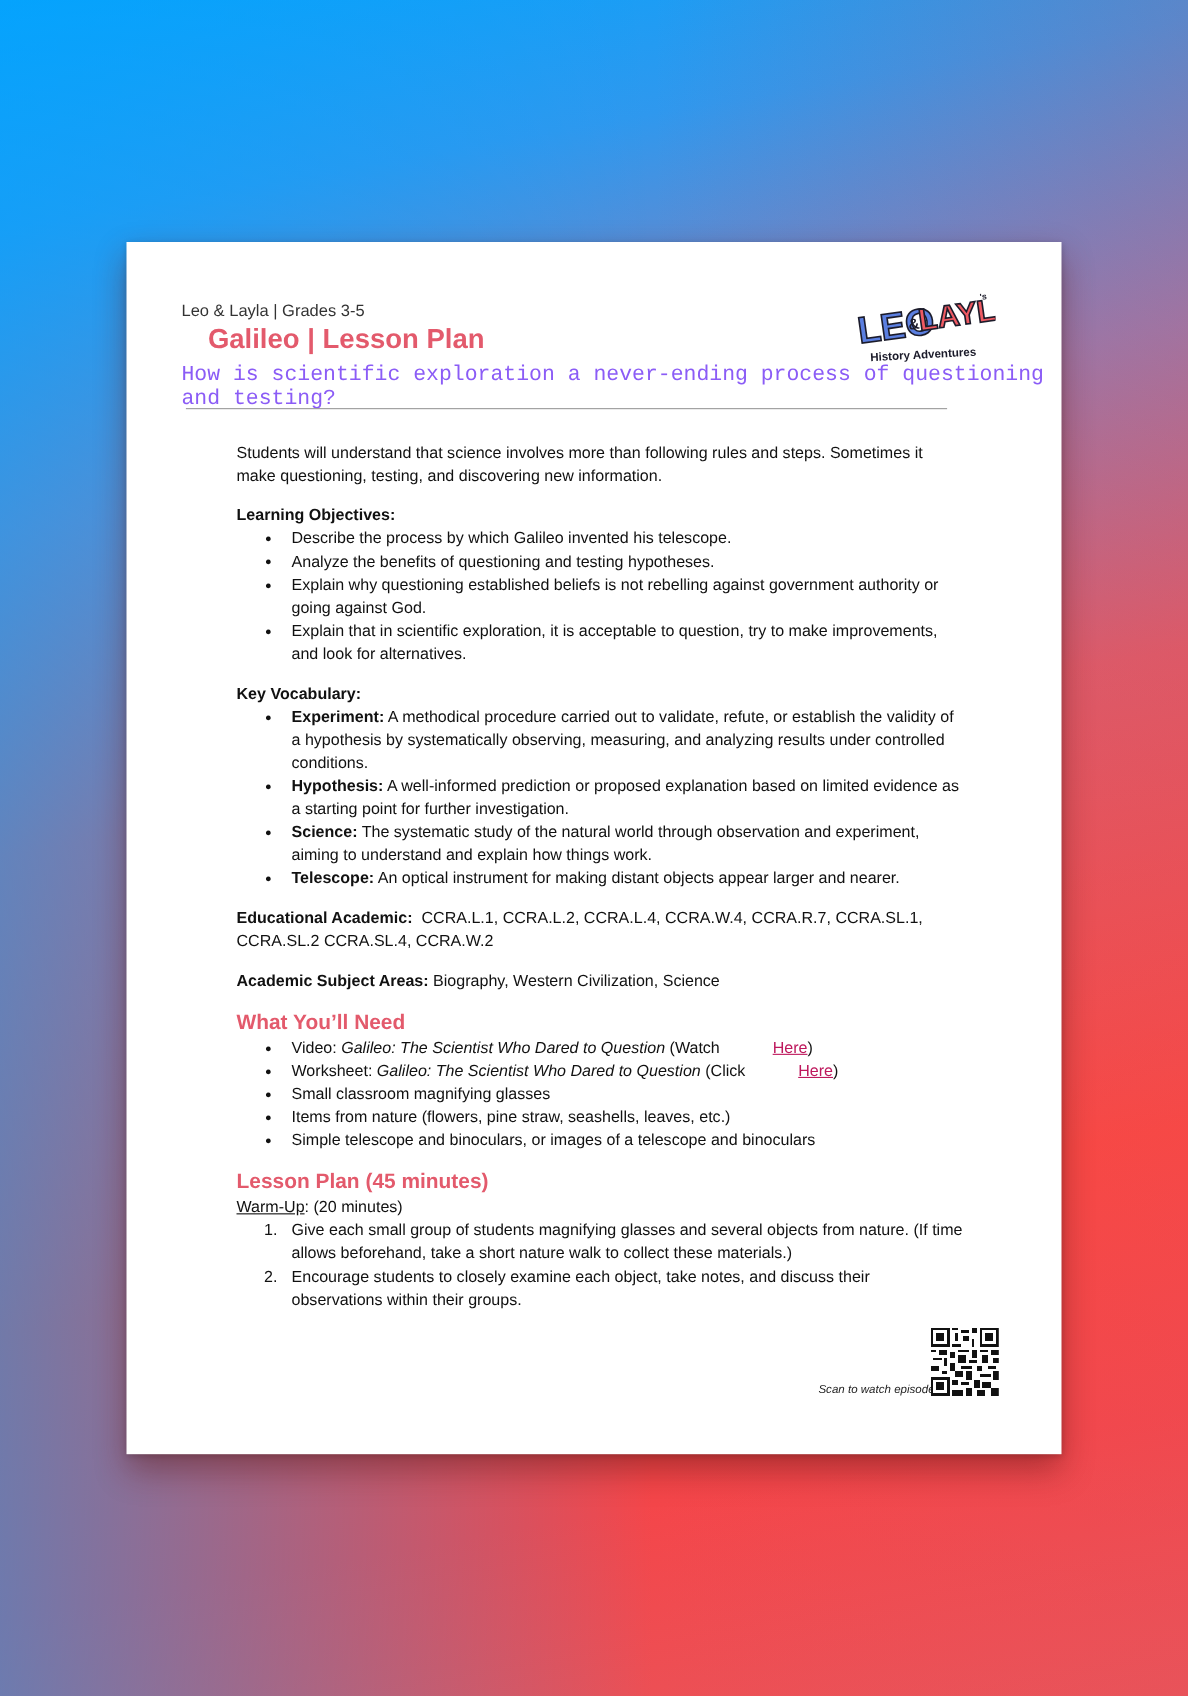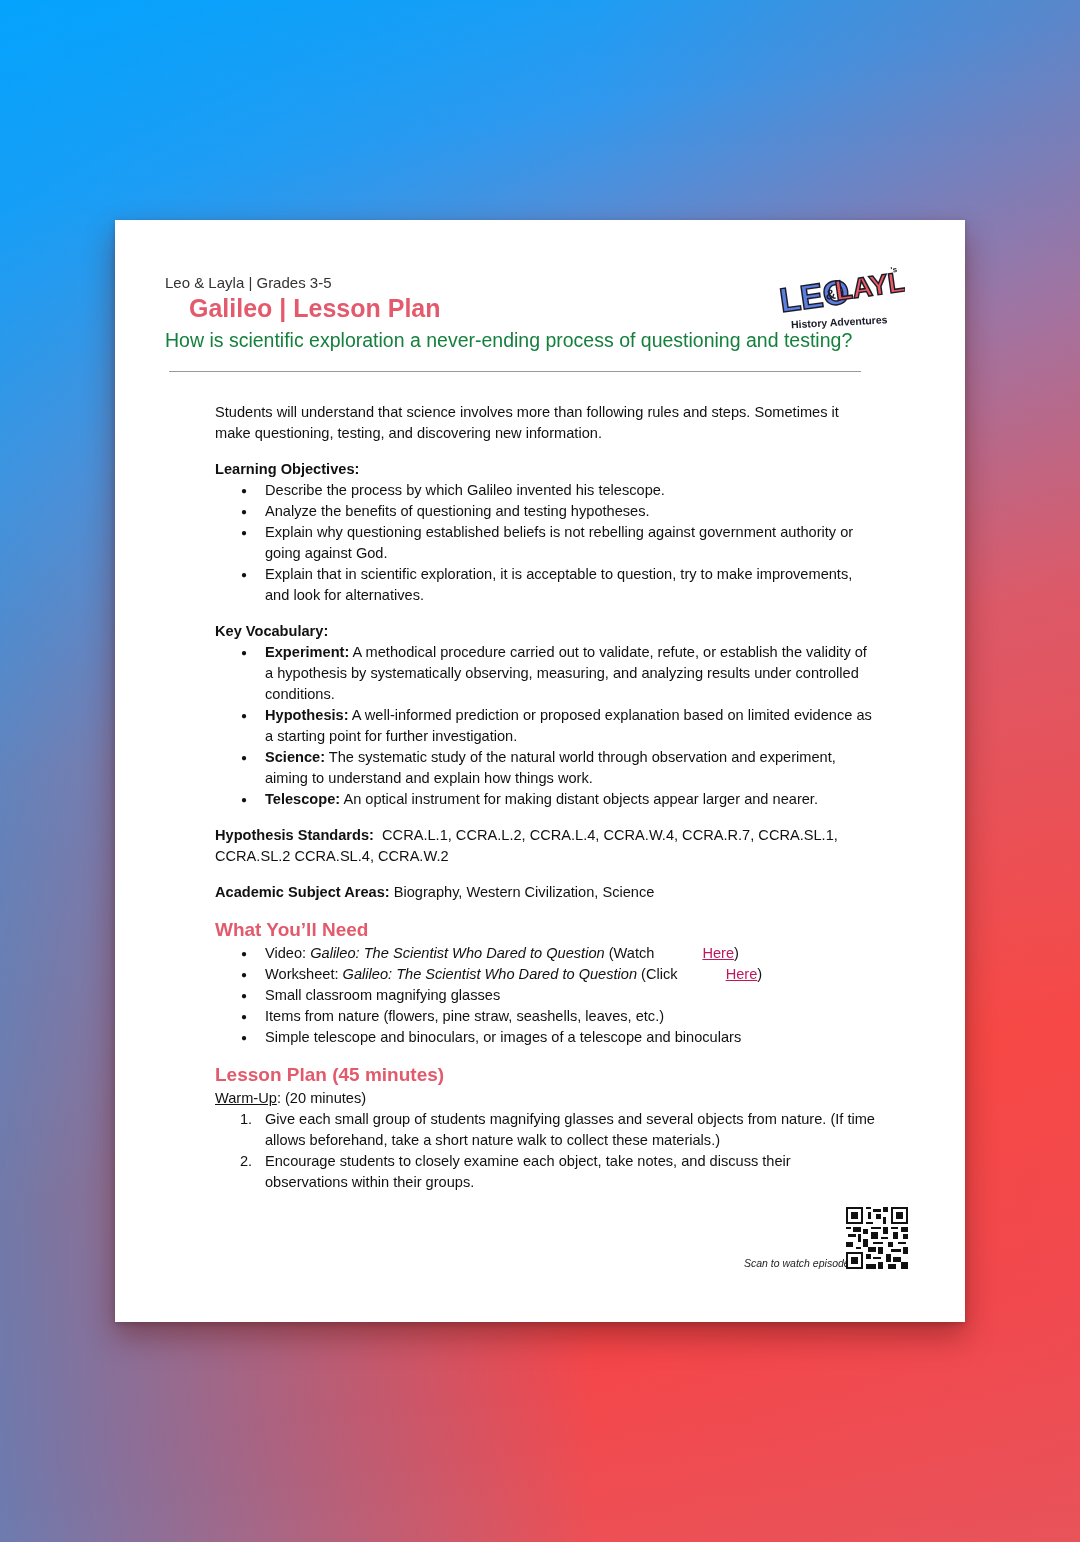--- a/index.html
+++ b/index.html
@@ -13,21 +13,21 @@
     background: linear-gradient(90deg, rgba(0,164,255,0.55) 0%, rgba(0,164,255,0.0) 55%, rgba(230,80,90,0.25) 100%);
     pointer-events:none;
   }
   .page {
     position:absolute; left:115px; top:220px; width:850px; height:1102px;
     background:#ffffff;
     box-shadow: 0 14px 28px rgba(90,20,20,0.45), 0 2px 6px rgba(0,0,0,0.2);
   }
   .hdr-sub { position:absolute; left:50px; top:54px; font-size:15px; color:#333; }
   .hdr-title { position:absolute; left:50px; top:74px; font-size:25px; font-weight:bold; color:#e35a6c;margin-left:24px; }
-  .hdr-q { position:absolute; left:50px; top:109px; font-size:19.5px; color:#15803d; }
+  .hdr-q { position:absolute; left:50px; top:109px; font-size:19.5px; color:#8b5cf6;font-family:Liberation Mono, monospace; }
   .logo { position:absolute; left:660px; top:40px; width:130px; height:72px; }
   .rule { position:absolute; left:54px; top:151px; width:692px; height:1px; background:#9a9a9a; }
   .content { position:absolute; left:100px; top:182px; width:660px; font-size:14.6px; line-height:21px; color:#111; }
   .content p { margin:0; }
   .gap { height:15px; }
   .bold { font-weight:bold; }
   ul.bul { margin:0; padding:0 0 0 50px; list-style:none; }
   ul.bul li { position:relative; }
   ul.bul li::before { content:"\25CF"; position:absolute; left:-24px; top:0; font-size:10px; }
   ol.num { margin:0; padding:0 0 0 50px; list-style:none; }
@@ -76,21 +76,21 @@
 
     <p class="bold">Key Vocabulary:</p>
     <ul class="bul">
       <li><span class="bold">Experiment:</span><span> A methodical procedure carried out to validate, refute, or establish the validity of a hypothesis by systematically observing, measuring, and analyzing results under controlled conditions.</span></li>
       <li><span class="bold">Hypothesis:</span><span> A well-informed prediction or proposed explanation based on limited evidence as a starting point for further investigation.</span></li>
       <li><span class="bold">Science:</span><span> The systematic study of the natural world through observation and experiment, aiming to understand and explain how things work.</span></li>
       <li><span class="bold">Telescope:</span><span> An optical instrument for making distant objects appear larger and nearer.</span></li>
     </ul>
     <div class="gap"></div>
 
-    <p><span class="bold">Hypothesis Standards:</span><span style="white-space:pre-wrap">  CCRA.L.1, CCRA.L.2, CCRA.L.4, CCRA.W.4, CCRA.R.7, CCRA.SL.1, CCRA.SL.2 CCRA.SL.4, CCRA.W.2</span></p>
+    <p><span class="bold">Educational Academic:</span><span style="white-space:pre-wrap">  CCRA.L.1, CCRA.L.2, CCRA.L.4, CCRA.W.4, CCRA.R.7, CCRA.SL.1, CCRA.SL.2 CCRA.SL.4, CCRA.W.2</span></p>
     <div class="gap"></div>
 
     <p><span class="bold">Academic Subject Areas:</span><span> Biography, Western Civilization, Science</span></p>
     <div style="height:14px"></div>
 
     <p class="sec-h">What You’ll Need</p>
     <ul class="bul">
       <li><span>Video: </span><i>Galileo: The Scientist Who Dared to Question</i><span> (Watch </span><a class="link" href="#">Here</a><span>)</span></li>
       <li><span>Worksheet: </span><i>Galileo: The Scientist Who Dared to Question</i><span> (Click </span><a class="link" href="#">Here</a><span>)</span></li>
       <li>Small classroom magnifying glasses</li>

